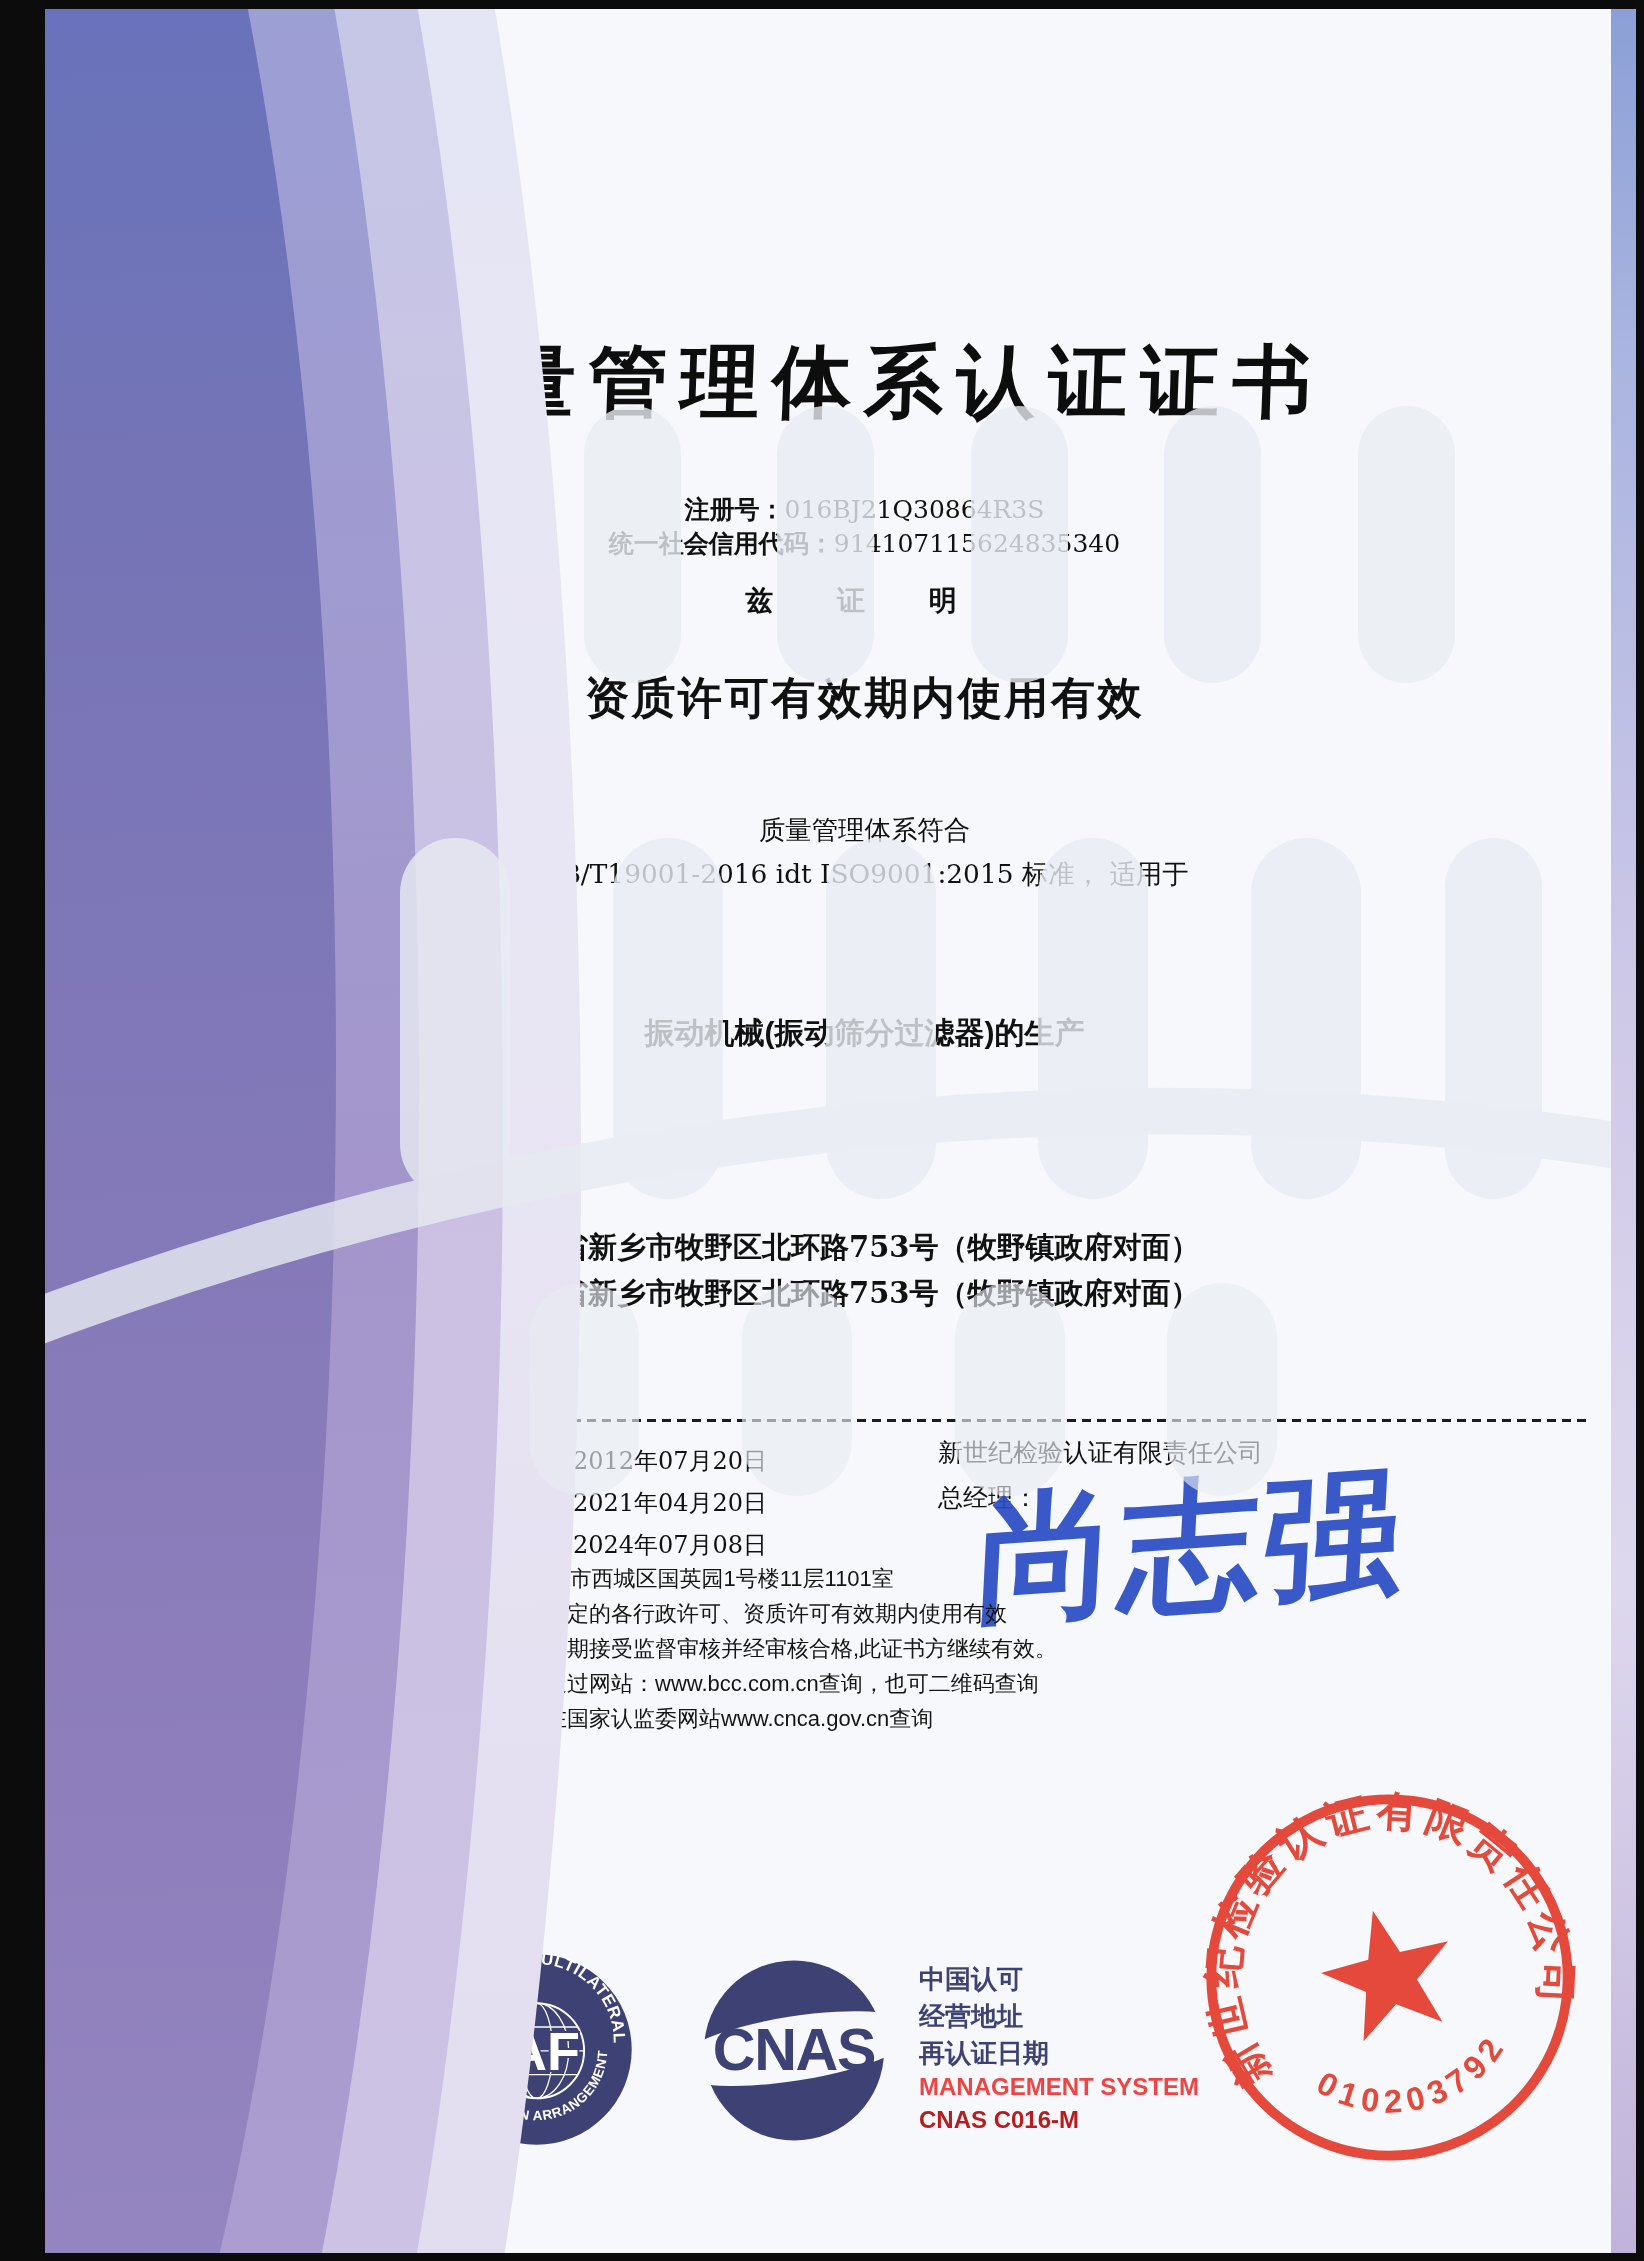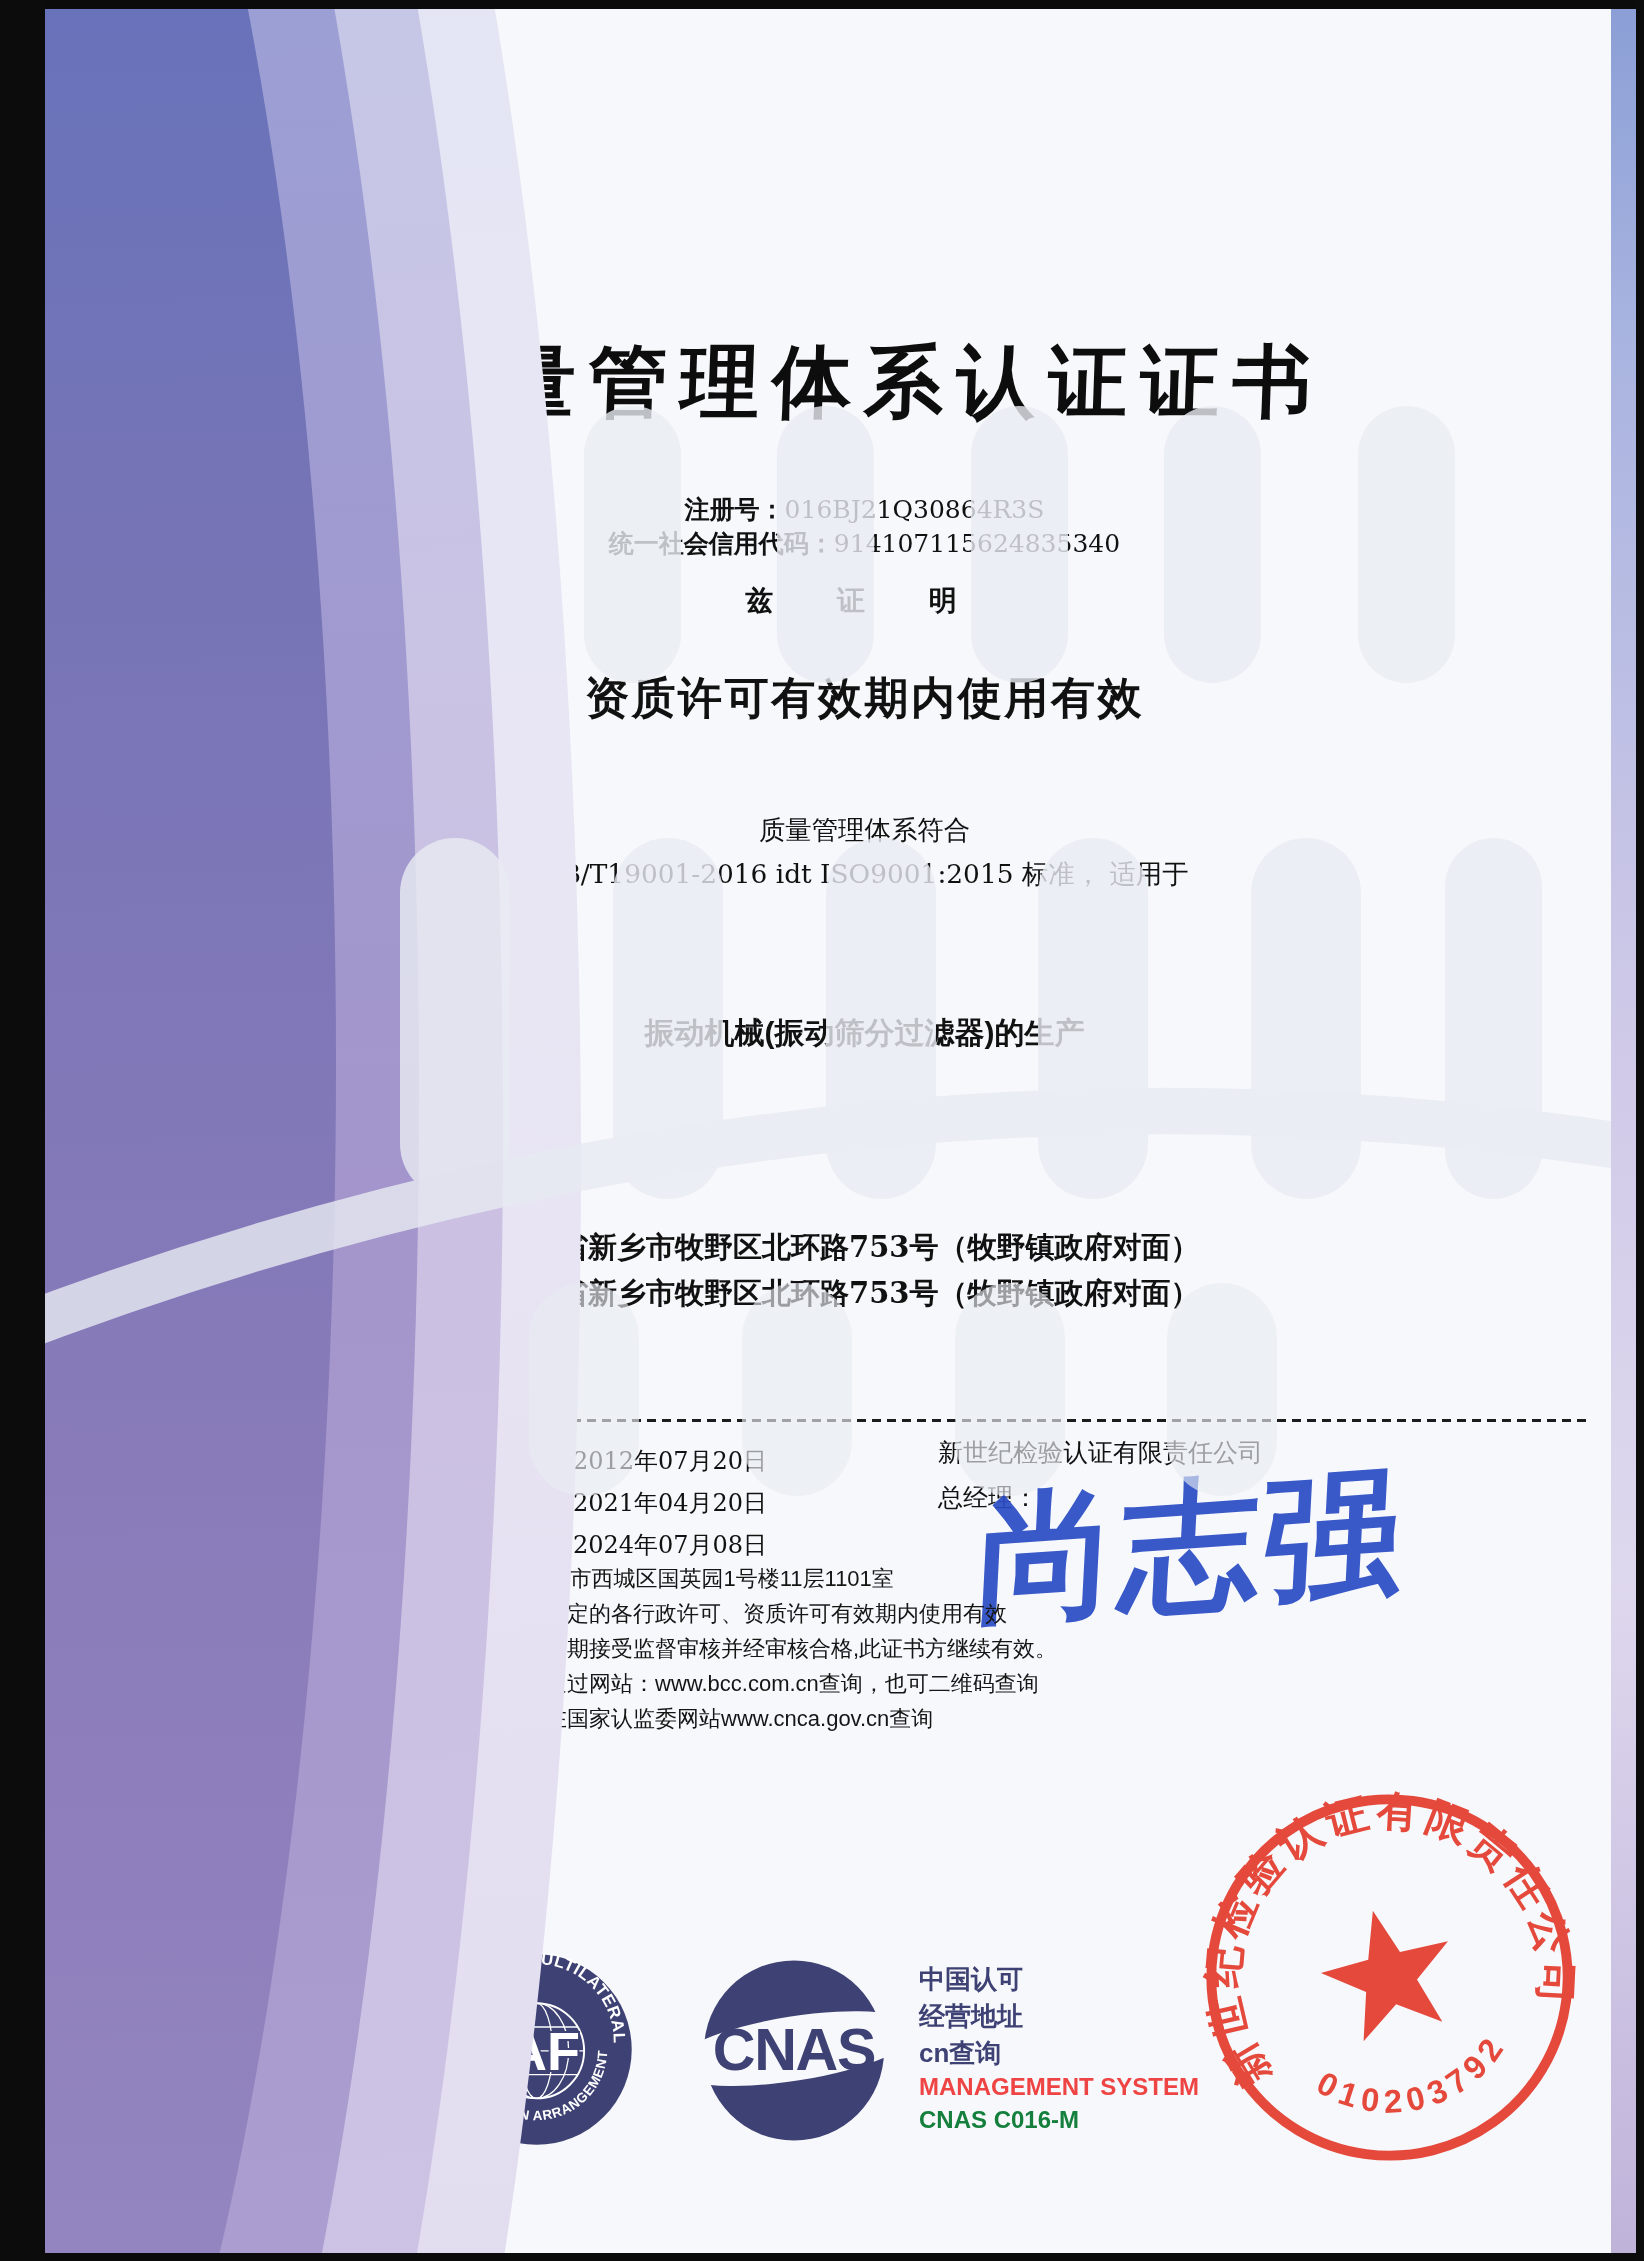--- a/index.html
+++ b/index.html
@@ -55,21 +55,21 @@
   .signature{left:977px;top:1454px;font-size:139px;color:#2b4cc5;font-weight:bold;
      font-family:"DejaVu Serif","Liberation Serif",serif;letter-spacing:3.9px;opacity:.92;
      transform:rotate(-4deg) skewX(-7deg);white-space:nowrap;}
   .fineprint{left:413px;top:1561px;font-size:22px;line-height:35px;white-space:nowrap;color:#151515;}
   #qr{left:240px;top:1566px;width:156px;height:156px;display:grid;
       grid-template-columns:repeat(25,1fr);grid-auto-rows:1fr;}
   .qm{background:transparent;} .qm.on{background:#181818;}
   
   .cjkstack{left:919px;top:1961px;font-size:26px;line-height:37px;color:#3e4173;font-weight:700;}
   .enline1{left:919px;top:2073px;font-size:24px;font-weight:bold;color:#ef4444;}
-  .enline2{left:919px;top:2106px;font-size:24px;font-weight:bold;color:#15803d;}
+  .enline2{left:919px;top:2106px;font-size:24px;font-weight:bold;color:#b91c1c;}
   .stampwrap{left:1193px;top:1781px;width:393px;height:393px;transform:rotate(-14deg);opacity:.9;z-index:6;}
 </style>
 </head>
 <body>
 
 <div id="cert">
 
   <div class="abs band e1"></div>
   <div class="abs band e2"></div>
   <div class="abs band e3"></div>
@@ -799,21 +799,21 @@
 
     <svg class="abs" style="left:691px;top:1954px;" width="206" height="193" viewBox="0 0 320 300">
       <circle cx="160" cy="150" r="140" fill="#3e4173"></circle>
       <ellipse cx="160" cy="147" rx="195" ry="50" fill="#f7f8fb" transform="rotate(-9 160 147)"></ellipse>
       <text x="160" y="180" text-anchor="middle" font-family="Liberation Sans, sans-serif" font-size="92" font-weight="bold" fill="#3e4173" letter-spacing="-2">CNAS</text>
     </svg>
 
     <div class="abs cjkstack">
       <div>中国认可</div>
       <div>经营地址</div>
-      <div>cn查询</div>
+      <div>再认证日期</div>
     </div>
     <div class="abs enline1">MANAGEMENT SYSTEM</div>
     <div class="abs enline2">CNAS C016-M</div>
 
     <div class="abs stampwrap">
       <svg width="393" height="393" viewBox="0 0 600 600">
         <defs>
           <path id="sealTop" d="M 86 390 A 232 232 0 1 1 514 390"></path>
           <path id="sealBot" d="M 140 430 A 206 206 0 0 0 460 430"></path>
         </defs>

